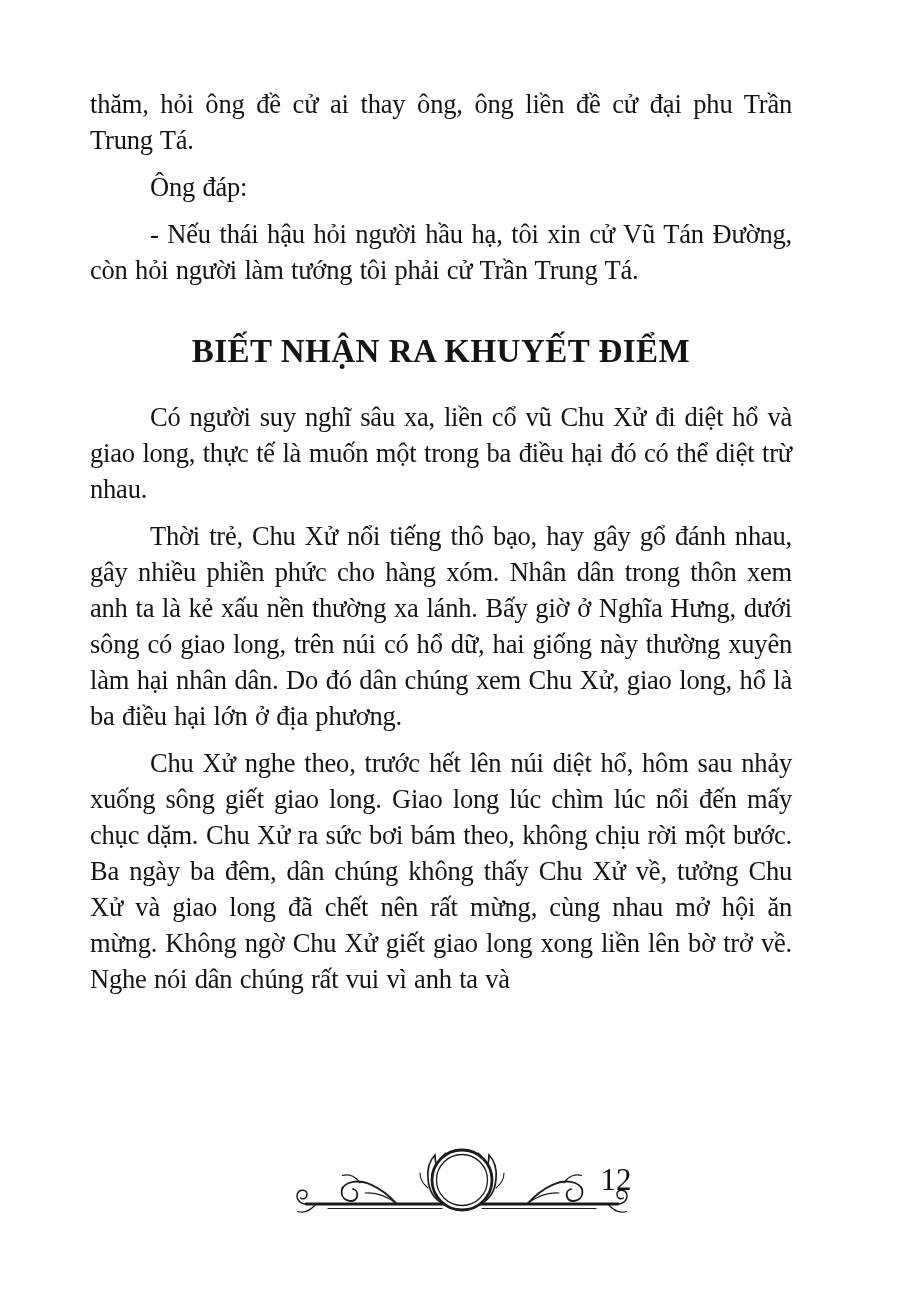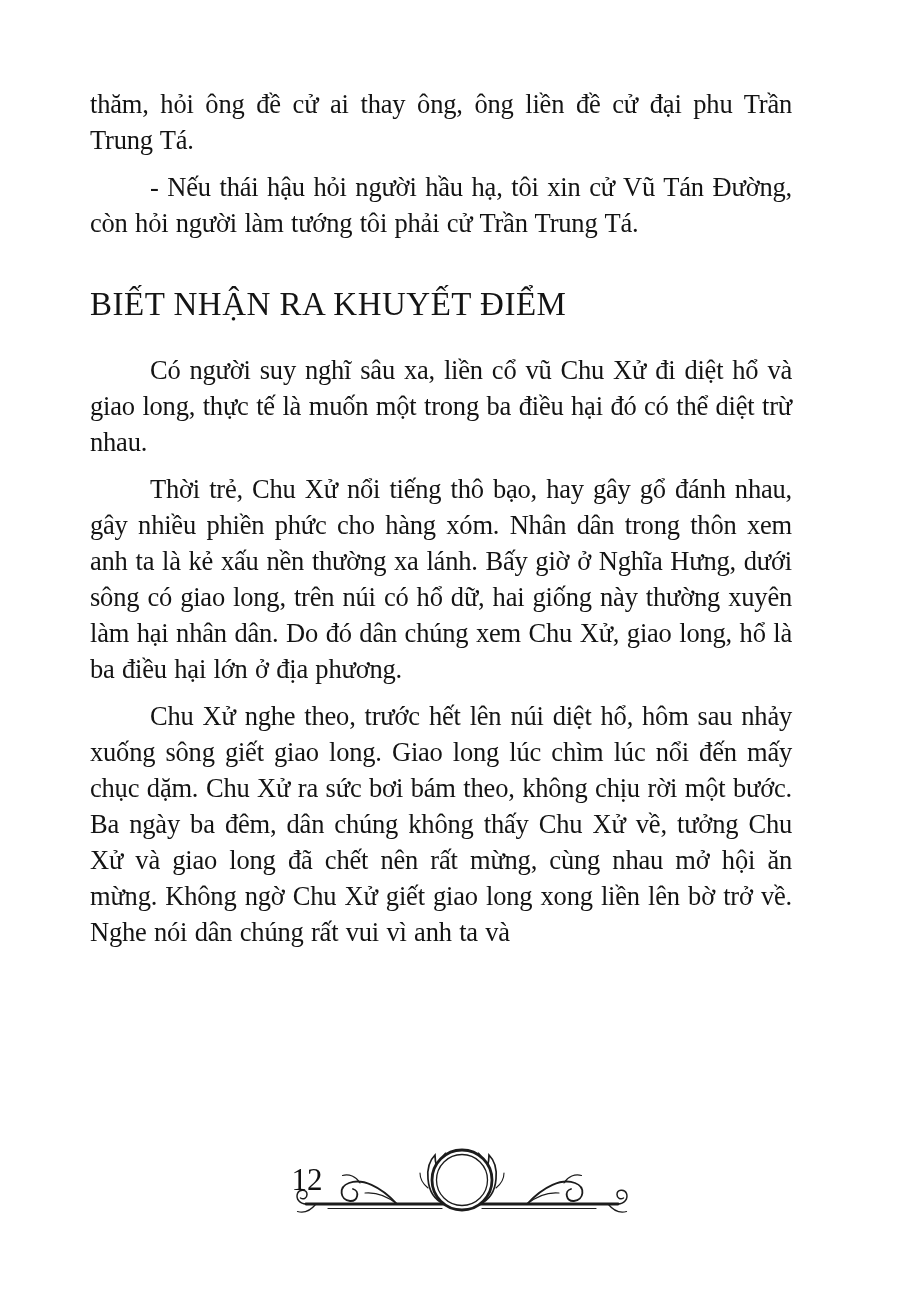--- a/index.html
+++ b/index.html
@@ -24,58 +24,59 @@
     margin: 0 0 11px 0;
     font-size: 26.5px;
     line-height: 36px;
     text-align: justify;
     letter-spacing: -0.2px;
     word-spacing: 1px;
   }
   .para.indent { text-indent: 60px; }
   .heading {
     margin: 42px 0 26px 0;
-    text-align: left;
+    text-align: center;
     font-size: 33px;
     line-height: 43px;
-    font-weight: normal;
+    font-weight: bold;
     letter-spacing: 0.5px;
   }
   .heading .hline { display: block; }
   .ornament {
     position: absolute;
     top: 1136px;
     left: 50%;
     width: 340px;
     height: 100px;
     margin-left: -170px;
   }
   .ornament svg { display: block; }
   .pagenum {
     position: absolute;
     left: 0;
     right: 0;
     top: 27px;
-    text-align: left;
+    text-align: right;
     font-size: 31px;
     line-height: 34px;
     color: #111111;
     font-family: "Liberation Serif", "DejaVu Serif", serif;
   }
 </style>
 </head>
 <body>
 
 <div class="page">
 
   <div class="text-block">
 
     <p class="para">thăm, hỏi ông đề cử ai thay ông, ông liền đề cử đại phu Trần Trung Tá.</p>
 
 
+    <p class="para indent">Ông đáp:</p>
 
     <p class="para indent">- Nếu thái hậu hỏi người hầu hạ, tôi xin cử Vũ Tán Đường, còn hỏi người làm tướng tôi phải cử Trần Trung Tá.</p>
 
     <h2 class="heading">
       <span class="hline">BIẾT NHẬN RA KHUYẾT ĐIỂM</span>
     </h2>
 
     <p class="para indent">Có người suy nghĩ sâu xa, liền cổ vũ Chu Xử đi diệt hổ và giao long, thực tế là muốn một trong ba điều hại đó có thể diệt trừ nhau.</p>
 
     <p class="para indent">Thời trẻ, Chu Xử nổi tiếng thô bạo, hay gây gổ đánh nhau, gây nhiều phiền phức cho hàng xóm. Nhân dân trong thôn xem anh ta là kẻ xấu nền thường xa lánh. Bấy giờ ở Nghĩa Hưng, dưới sông có giao long, trên núi có hổ dữ, hai giống này thường xuyên làm hại nhân dân. Do đó dân chúng xem Chu Xử, giao long, hổ là ba điều hại lớn ở địa phương.</p>

